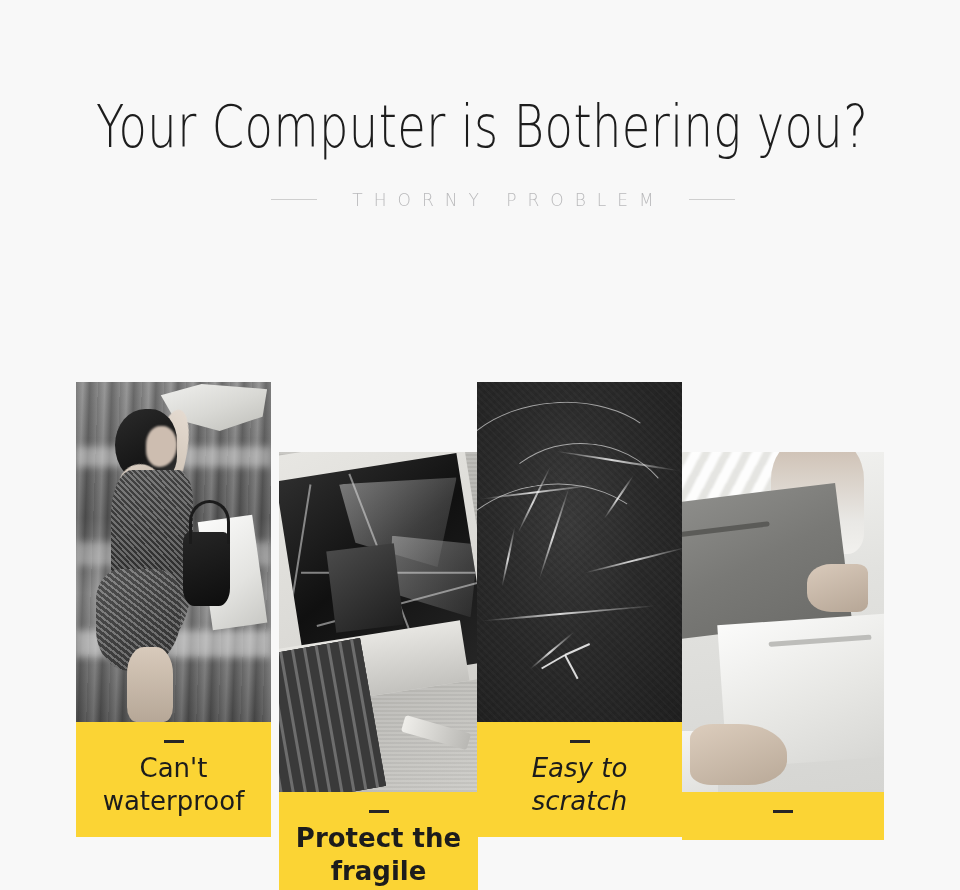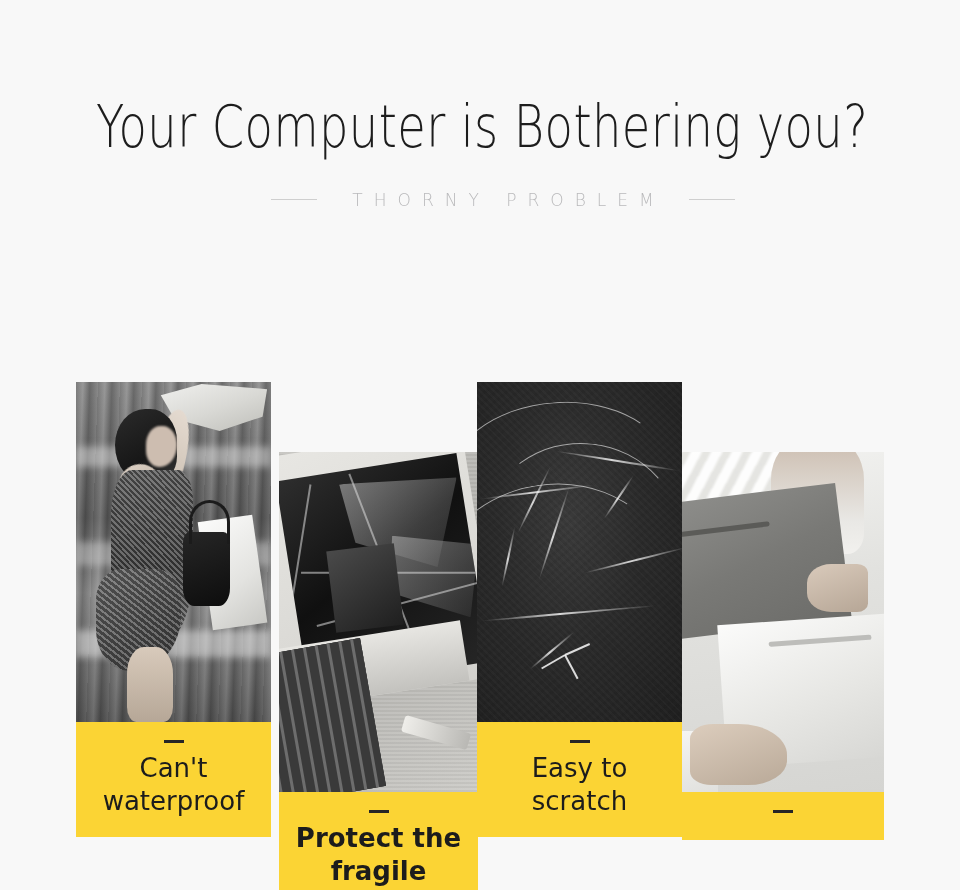--- a/index.html
+++ b/index.html
@@ -101,21 +101,21 @@
     color: #1c1c1c;
     letter-spacing: 0px;
     white-space: pre-line;
   }
 
   
   #card-1 { left: 76px;  top: 338px; width: 195px; }
   #card-1 .card-photo { height: 340px; }
   #card-2 { left: 279px; top: 408px; width: 199px; font-weight: bold; }
   #card-2 .card-photo { height: 340px; }
-  #card-3 { left: 477px; top: 338px; width: 205px; }
+  #card-3 { left: 477px; top: 338px; width: 205px; font-style: italic; }
   #card-3 .card-photo { height: 340px; }
   #card-4 { left: 682px; top: 408px; width: 202px; }
   #card-4 .card-photo { height: 340px; }
 
   
   .p1-bg {
     background:
       linear-gradient(180deg, rgba(255,255,255,0.10) 0%, rgba(0,0,0,0.18) 40%, rgba(255,255,255,0.14) 62%, rgba(0,0,0,0.25) 100%),
       repeating-linear-gradient(92deg, #6e6e6e 0px, #8d8d8d 7px, #5a5a5a 14px, #7d7d7d 22px),
       #6f6f6f;

